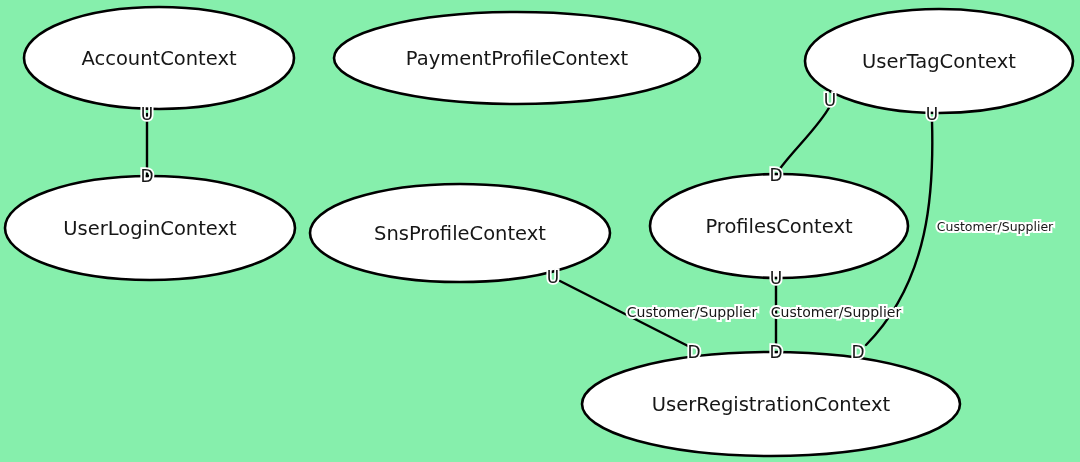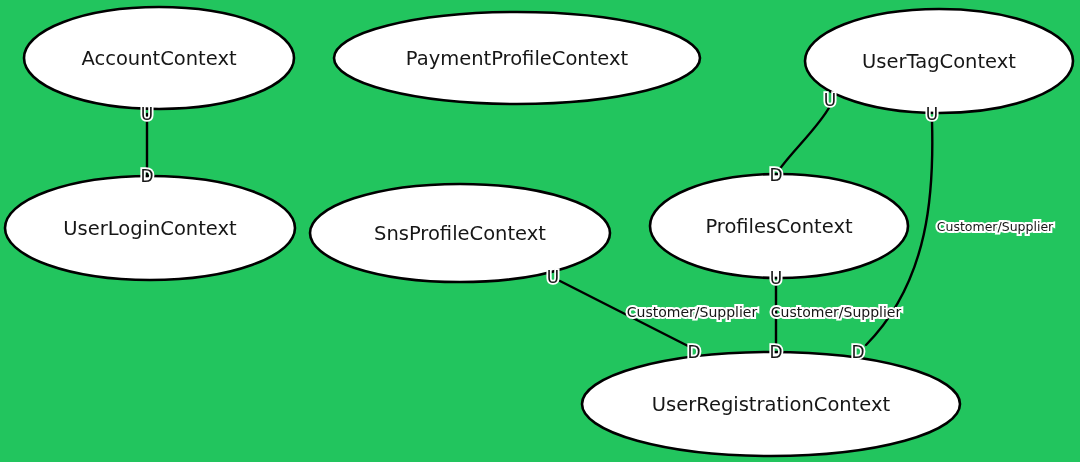--- a/index.html
+++ b/index.html
@@ -10,21 +10,21 @@
   body {
     width: 1080px;
     height: 462px;
     font-family: "DejaVu Sans", sans-serif;
     overflow: hidden;
   }
   #canvas {
     position: relative;
     width: 1080px;
     height: 462px;
-    background: #22c55e;
+    background: #86efac;
   }
   #diagram {
     position: absolute;
     top: 0;
     left: 0;
     width: 1080px;
     height: 462px;
   }
   .edge-line {
     fill: none;

